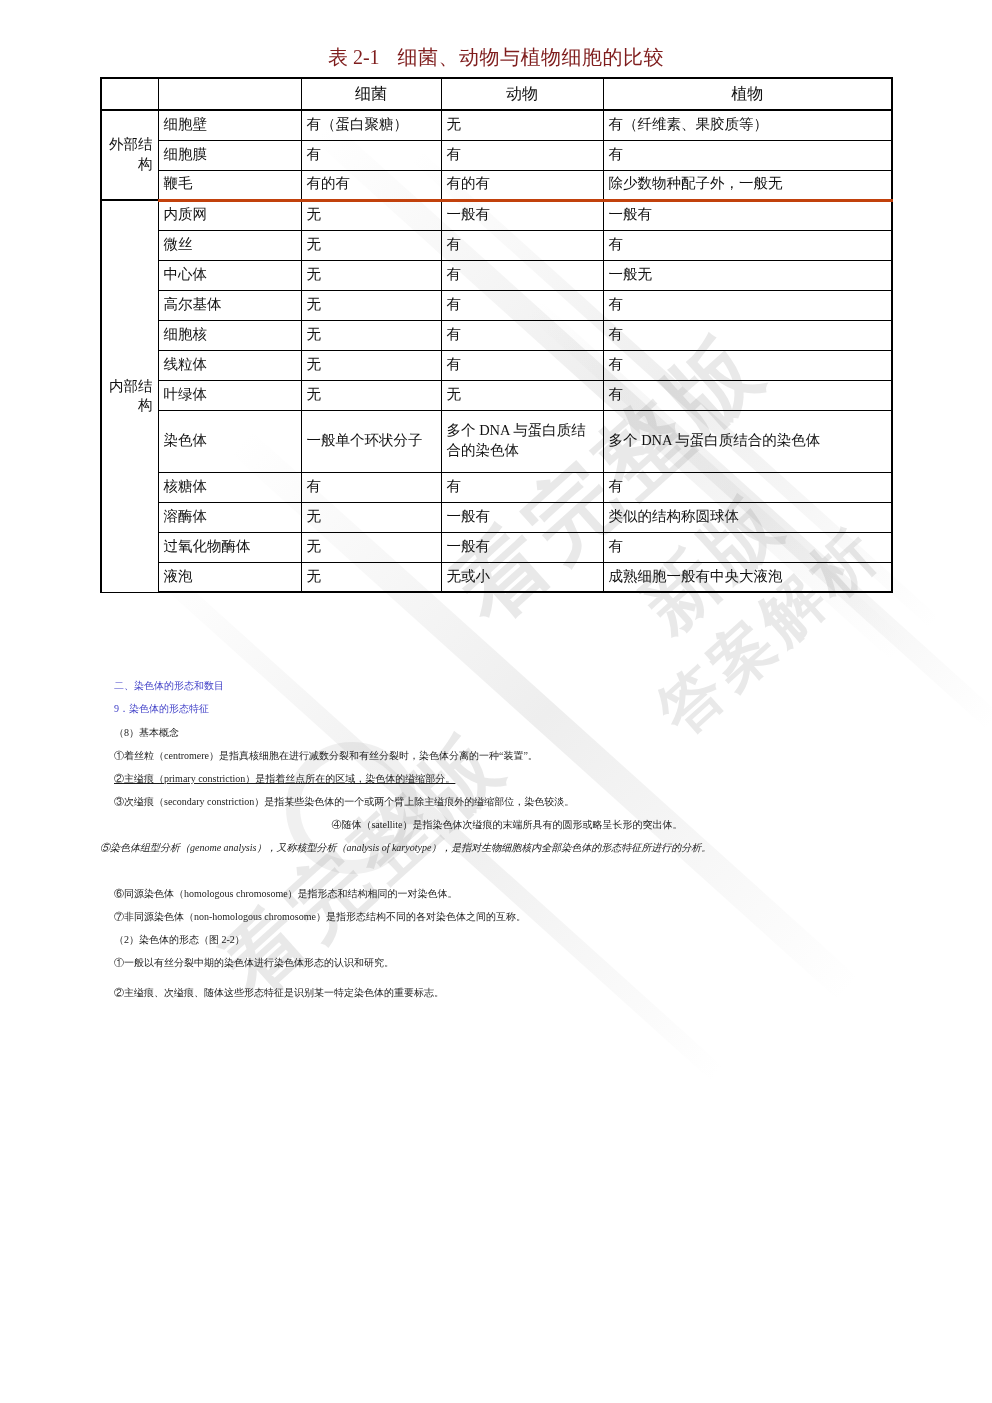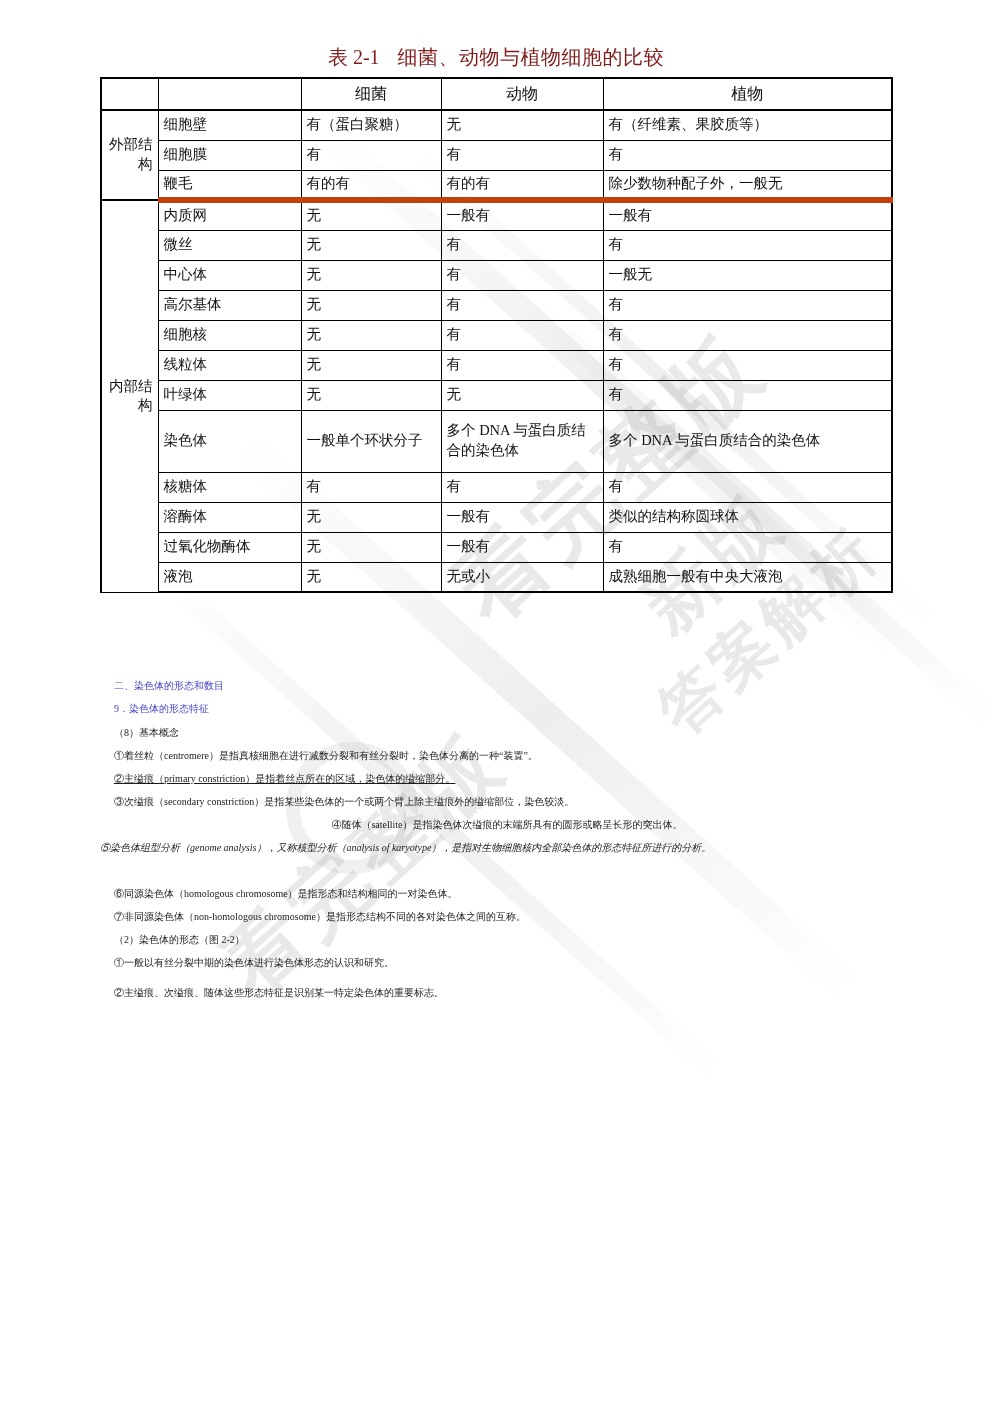--- a/index.html
+++ b/index.html
@@ -78,21 +78,21 @@
     border: 1px solid #000;
     padding: 3px 5px 4px 5px;
     vertical-align: middle;
     line-height: 1.32;
     color: #111;
   }
   #cmp-table .outer-l { border-left: 2px solid #000; }
   #cmp-table .outer-r { border-right: 2px solid #000; }
   #cmp-table .outer-t { border-top: 2px solid #000; }
   #cmp-table .outer-b { border-bottom: 2px solid #000; }
-  #cmp-table .thick-b { border-bottom: 6px solid #c2410c; }
+  #cmp-table .thick-b { border-bottom: 3px solid #c2410c; }
   #cmp-table .thick-t { border-top: 2px solid #000; margin-left: 9px; }
 
   .col-group  { width: 57px;  text-align: right; color: #3f3fbf; vertical-align: middle; padding: 0 2px; line-height: 1.35; }
   .col-item   { width: 143px; }
   .col-bact   { width: 140px; }
   .col-anim   { width: 162px; }
   .col-plant  { width: 289px; }
 
   .hdr {
     text-align: center;

